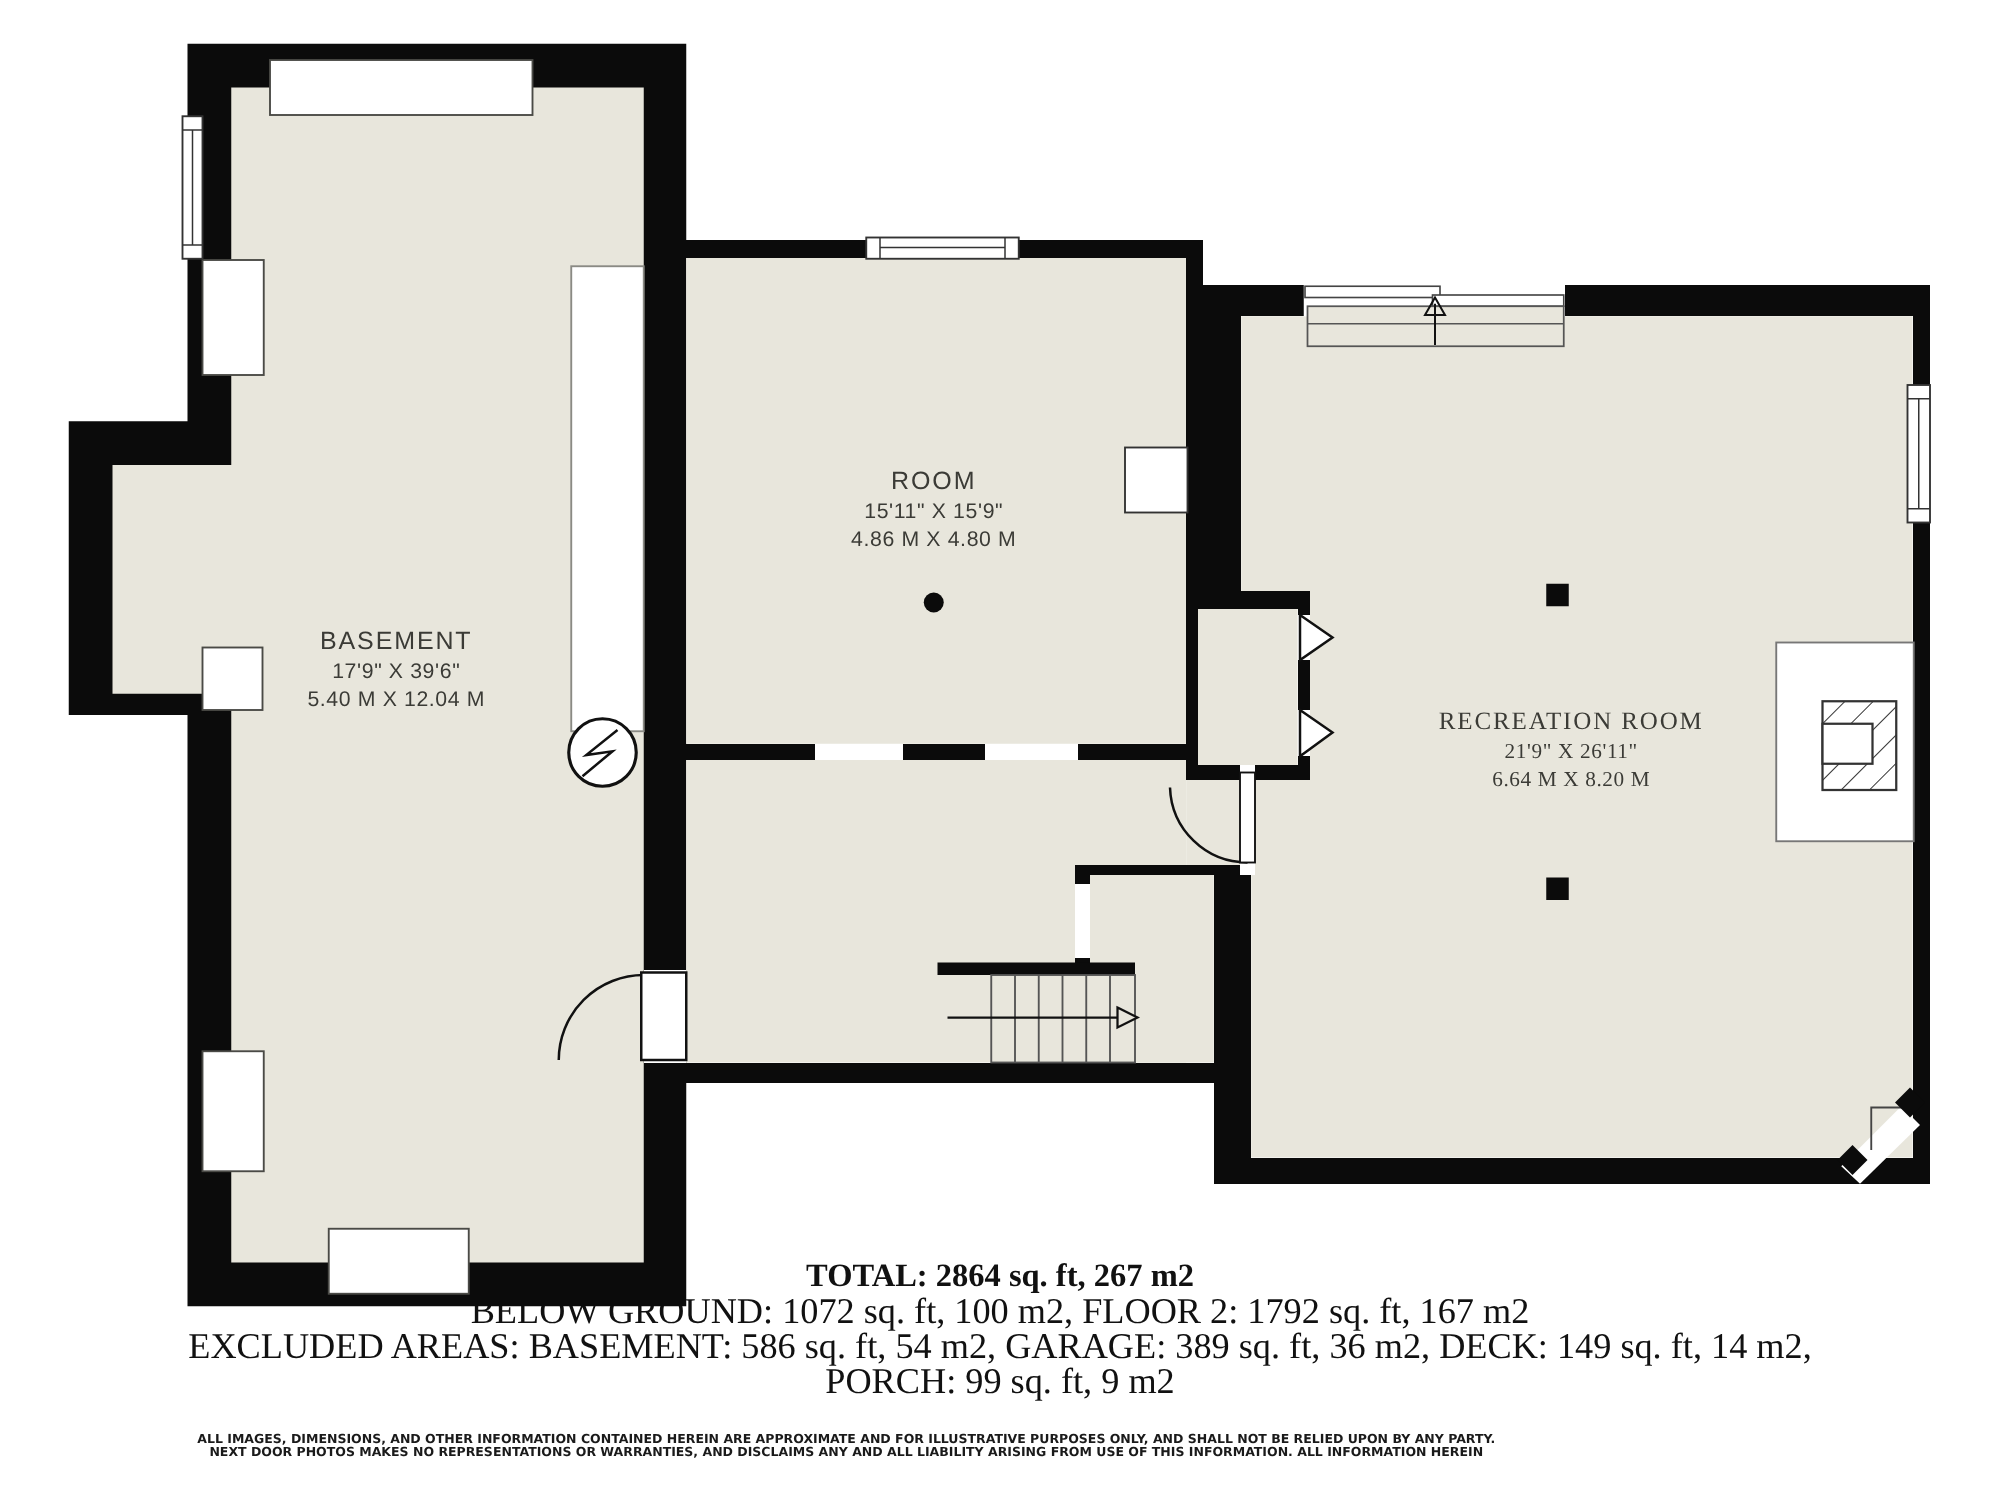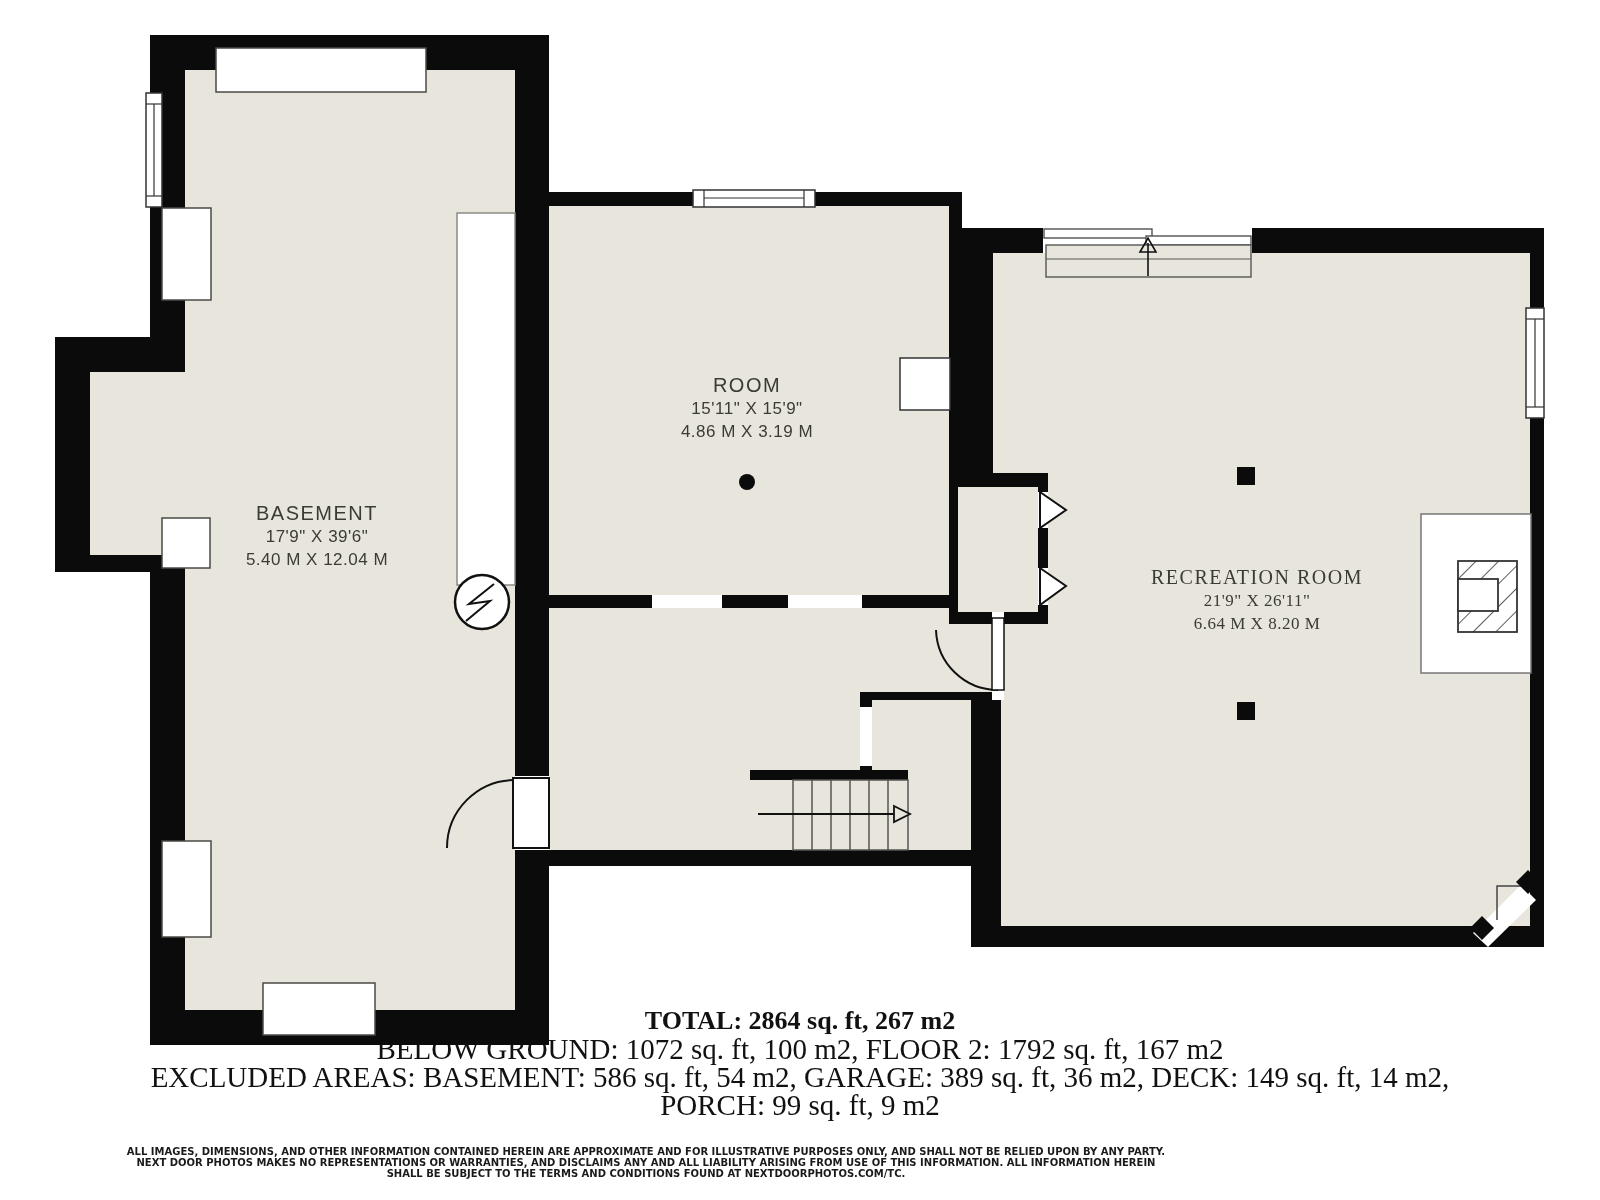--- a/index.html
+++ b/index.html
@@ -3,42 +3,41 @@
 <meta charset="utf-8">
 <style>
   html,body{margin:0;padding:0;background:#fff;}
   .canvas{position:relative;width:1600px;height:1200px;background:#ffffff;overflow:hidden;
           font-family:"Liberation Sans",sans-serif;}
   .summary{position:absolute;left:0;top:1007px;width:1600px;text-align:center;color:#111;
            font-family:Liberation Serif, serif;line-height:28px;}
   .summary .total{font-size:26px;font-weight:bold;}
   .summary .sline{font-size:29px;}
   .disclaimer{position:absolute;left:0;top:1146px;width:1292px;text-align:center;color:#1a1a1a;
-              font-family:"DejaVu Sans",sans-serif;font-size:10px;font-weight:700;line-height:11px;}
+              font-family:"DejaVu Sans",sans-serif;font-size:10px;font-weight:700;line-height:11px;padding-left:31px;}
   .plan-svg{position:absolute;left:0;top:0;}
   .room-label{position:absolute;transform:translateX(-50%);text-align:center;color:#3b3b36;
               line-height:23px;white-space:nowrap;}
   .room-label .rname{font-size:20px;letter-spacing:1.5px;}
   .room-label .rdim{font-size:17px;letter-spacing:0.5px;}
 </style>
 </head>
 <body>
 
 <div class="canvas">
 
   <div class="summary">
     <div class="total">TOTAL: 2864 sq. ft, 267 m2</div>
     <div class="sline">BELOW GROUND: 1072 sq. ft, 100 m2, FLOOR 2: 1792 sq. ft, 167 m2</div>
     <div class="sline">EXCLUDED AREAS: BASEMENT: 586 sq. ft, 54 m2, GARAGE: 389 sq. ft, 36 m2, DECK: 149 sq. ft, 14 m2,</div>
     <div class="sline">PORCH: 99 sq. ft, 9 m2</div>
   </div>
   <div class="disclaimer">
     <div>ALL IMAGES, DIMENSIONS, AND OTHER INFORMATION CONTAINED HEREIN ARE APPROXIMATE AND FOR ILLUSTRATIVE PURPOSES ONLY, AND SHALL NOT BE RELIED UPON BY ANY PARTY.</div>
     <div>NEXT DOOR PHOTOS MAKES NO REPRESENTATIONS OR WARRANTIES, AND DISCLAIMS ANY AND ALL LIABILITY ARISING FROM USE OF THIS INFORMATION. ALL INFORMATION HEREIN</div>
-    <div>SHALL BE SUBJECT TO THE TERMS AND CONDITIONS FOUND AT NEXTDOORPHOTOS.COM/TC.</div>
   </div>
 
   <svg class="plan-svg" width="1600" height="1200" viewBox="0 0 1600 1200">
     <defs>
       <pattern id="hatch" width="16" height="16" patternUnits="userSpaceOnUse" patternTransform="rotate(45)">
         <rect width="16" height="16" fill="#ffffff"></rect>
         <line x1="0" y1="0" x2="0" y2="16" stroke="#333" stroke-width="1.6"></line>
       </pattern>
     </defs>
 
@@ -179,21 +178,21 @@
   </svg>
 
   <div class="room-label" style="left:317px;top:502px;">
     <div class="rname">BASEMENT</div>
     <div class="rdim">17'9" X 39'6"</div>
     <div class="rdim">5.40 M X 12.04 M</div>
   </div>
   <div class="room-label" style="left:747px;top:374px;">
     <div class="rname">ROOM</div>
     <div class="rdim">15'11" X 15'9"</div>
-    <div class="rdim">4.86 M X 3.19 M</div>
+    <div class="rdim">4.86 M X 4.80 M</div>
   </div>
   <div class="room-label" style="left:1257px;top:566px;font-family:Liberation Serif, serif;">
     <div class="rname">RECREATION ROOM</div>
     <div class="rdim">21'9" X 26'11"</div>
     <div class="rdim">6.64 M X 8.20 M</div>
   </div>
 
 </div>
 
 </body></html>

